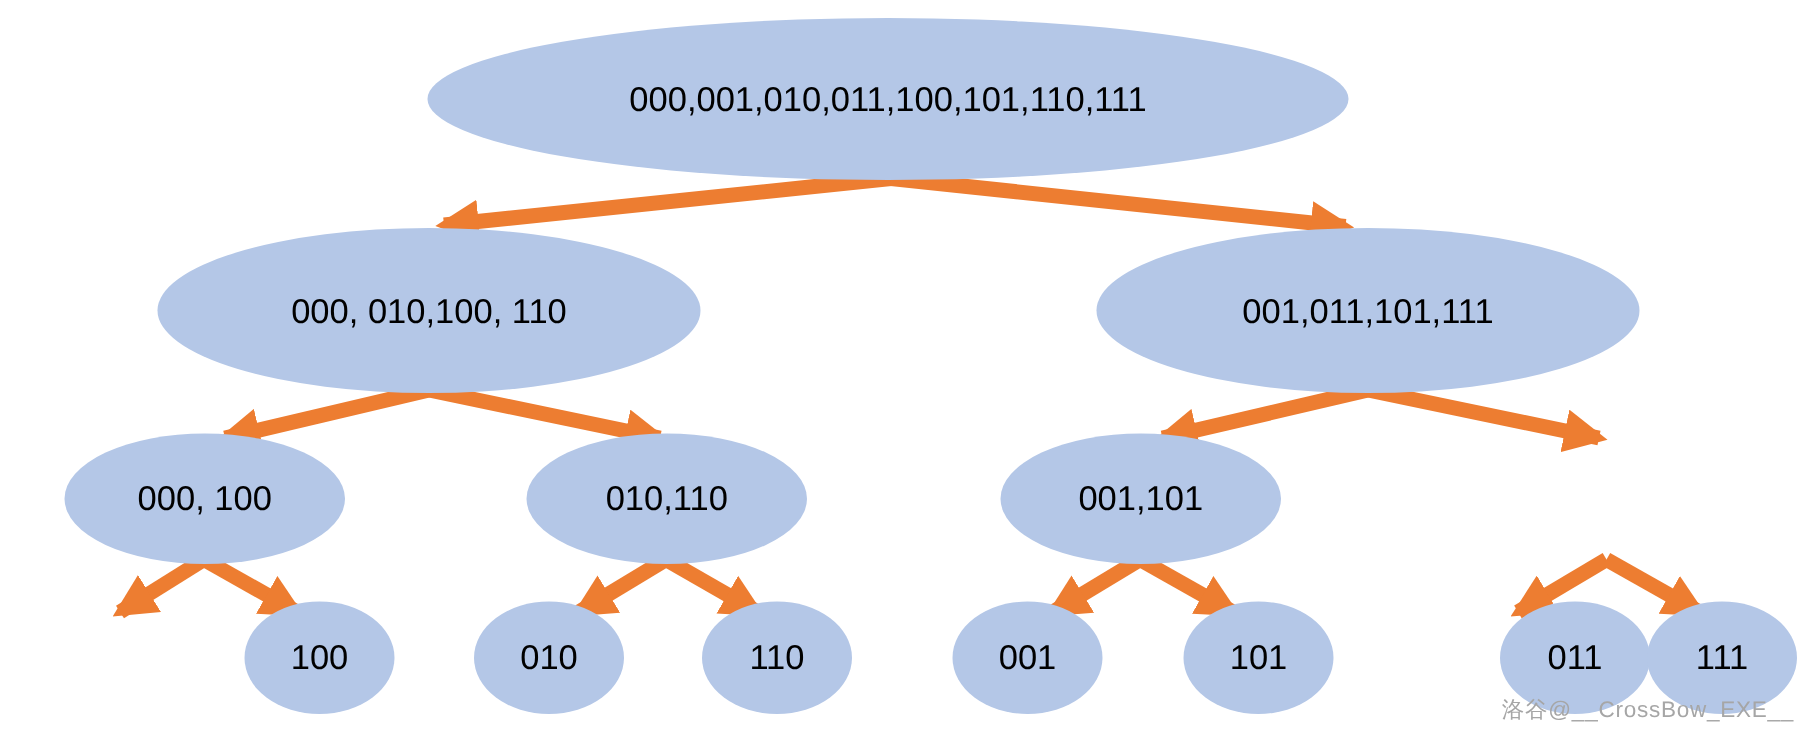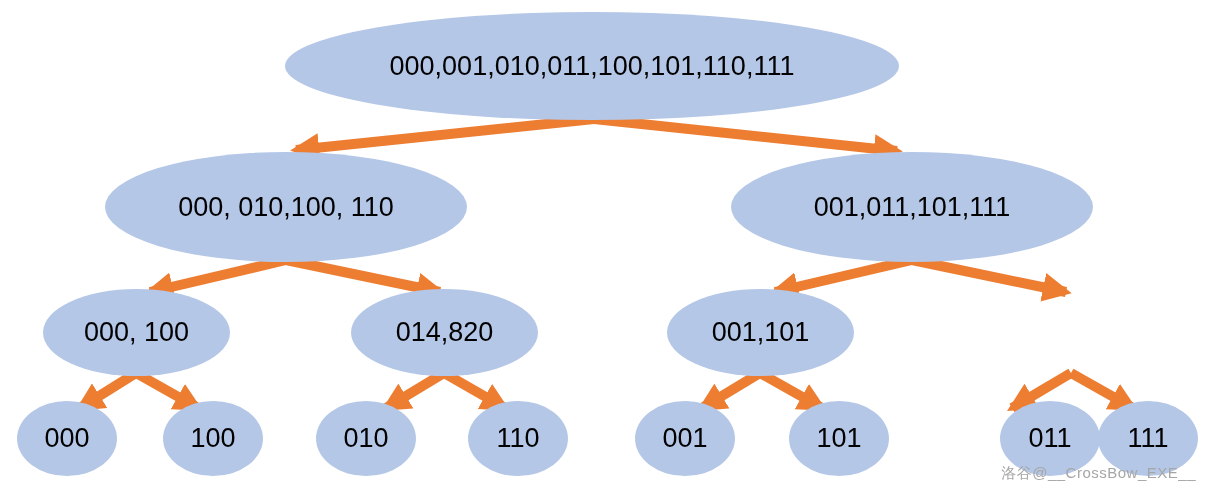--- a/index.html
+++ b/index.html
@@ -27,21 +27,21 @@
     stroke-linecap: butt;
   }
   .node {
     position: absolute;
     background: #b4c7e7;
     border-radius: 50%;
     display: flex;
     align-items: center;
     justify-content: center;
     color: #000000;
-    font-size: 27px;
+    font-size: 23px;
     white-space: pre;
     text-align: center;
     line-height: 1;
   }
   
   #n-root  { left: 285px; top: 12px;  width: 614px; height: 108px; }
   
   #n-l2-0  { left: 105px; top: 152px; width: 362px; height: 110px; }
   #n-l2-1  { left: 731px; top: 152px; width: 362px; height: 110px; }
   
@@ -105,29 +105,26 @@
     <span>000, 010,100, 110</span>
   </div>
   <div class="node" id="n-l2-1">
     <span>001,011,101,111</span>
   </div>
 
   <div class="node" id="n-l3-0">
     <span>000, 100</span>
   </div>
   <div class="node" id="n-l3-1">
-    <span>014,820</span>
+    <span>010,110</span>
   </div>
   <div class="node" id="n-l3-2">
     <span>001,101</span>
   </div>
 
-  <div class="node leaf" id="n-leaf-0">
-    <span>000</span>
-  </div>
   <div class="node leaf" id="n-leaf-1">
     <span>100</span>
   </div>
   <div class="node leaf" id="n-leaf-2">
     <span>010</span>
   </div>
   <div class="node leaf" id="n-leaf-3">
     <span>110</span>
   </div>
   <div class="node leaf" id="n-leaf-4">

